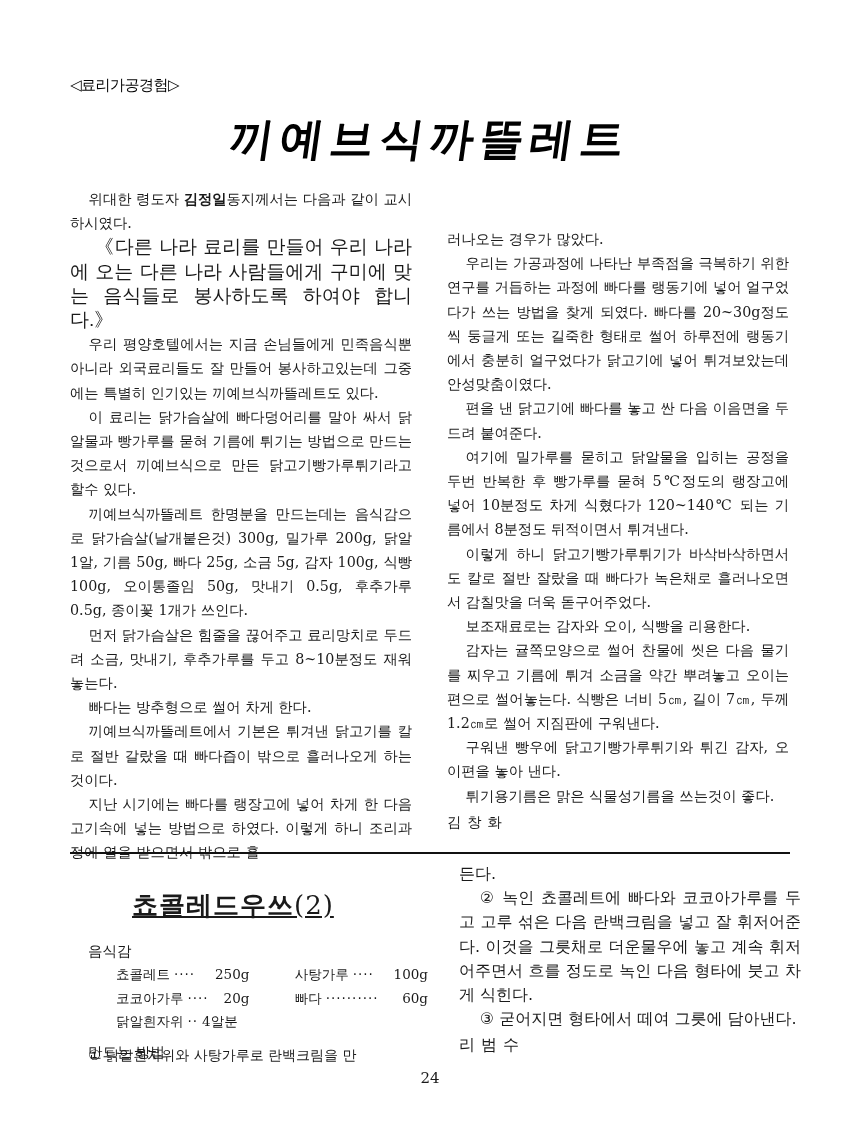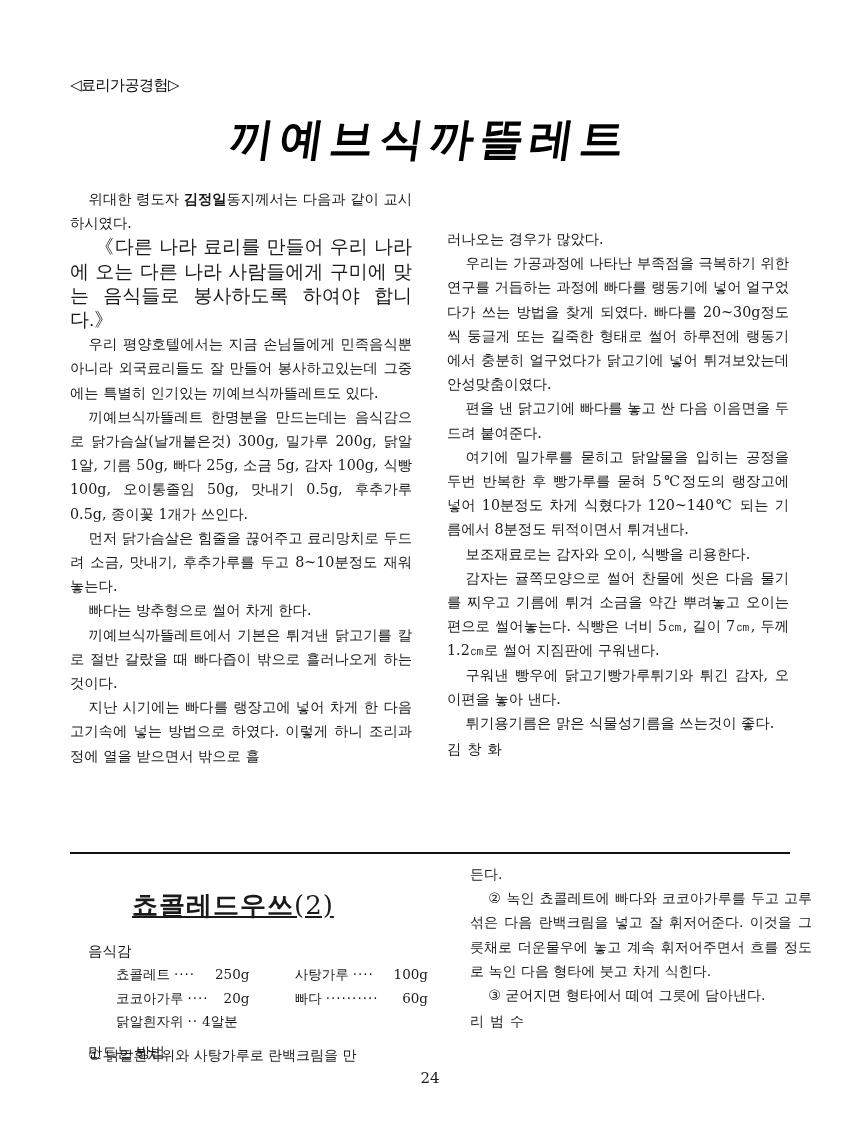--- a/index.html
+++ b/index.html
@@ -23,48 +23,50 @@
                font-weight: bold; font-size: 26px; letter-spacing: 1px; text-decoration: underline; }
   .sub-title .num { font-family: "DejaVu Serif", serif; font-weight: normal; }
   .ing { position: absolute; left: 88px; top: 932px; width: 340px; font-size: 13.5px; line-height: 23.3px;
          font-family: "DejaVu Sans", sans-serif; }
   .ing .row { display: flex; white-space: nowrap; }
   .ing .cell { width: 170px; display: flex; margin-left: 28px; }
   .ing .cell .nm { }
   .ing .cell .dots { flex: 1; padding: 0 4px; letter-spacing: 1px; overflow: hidden; }
   .ing .cell .qty { font-family: "DejaVu Serif", serif; }
   .ing .head { font-size: 14.5px; margin-top: 8px; }
-  .col3 { left: 470px; top: 862px; font-family: "DejaVu Sans", sans-serif; font-size: 14px; }
+  .col3 { left: 459px; top: 862px; font-family: "DejaVu Sans", sans-serif; font-size: 16px; }
   .step1 { position: absolute; left: 70px; top: 1043px; width: 345px; font-size: 14px; line-height: 24px;
            font-family: "DejaVu Sans", sans-serif; text-indent: 1.3em; }
   .page-num { position: absolute; left: 0; width: 860px; text-align: center; top: 1069px; font-size: 15px; }
 </style>
 </head>
 <body>
 
 <div class="section-tag">◁료리가공경험▷</div>
 
 <div class="main-title">끼예브식까뜰레트</div>
 
 <div class="col col1">
   <p class="ind"><span>위대한 령도자 </span><span class="b">김정일</span><span>동지께서는 다음과 같이 교시하시였다.</span></p>
   <p class="ind quote">《다른 나라 료리를 만들어 우리 나라에 오는 다른 나라 사람들에게 구미에 맞는 음식들로 봉사하도록 하여야 합니다.》</p>
   <p class="ind">우리 평양호텔에서는 지금 손님들에게 민족음식뿐 아니라 외국료리들도 잘 만들어 봉사하고있는데 그중에는 특별히 인기있는 끼예브식까뜰레트도 있다.</p>
+  <p class="ind">이 료리는 닭가슴살에 빠다덩어리를 말아 싸서 닭알물과 빵가루를 묻혀 기름에 튀기는 방법으로 만드는것으로서 끼예브식으로 만든 닭고기빵가루튀기라고 할수 있다.</p>
   <p class="ind">끼예브식까뜰레트 한명분을 만드는데는 음식감으로 닭가슴살(날개붙은것) 300g, 밀가루 200g, 닭알 1알, 기름 50g, 빠다 25g, 소금 5g, 감자 100g, 식빵 100g, 오이통졸임 50g, 맛내기 0.5g, 후추가루 0.5g, 종이꽃 1개가 쓰인다.</p>
   <p class="ind">먼저 닭가슴살은 힘줄을 끊어주고 료리망치로 두드려 소금, 맛내기, 후추가루를 두고 8~10분정도 재워놓는다.</p>
   <p class="ind">빠다는 방추형으로 썰어 차게 한다.</p>
   <p class="ind">끼예브식까뜰레트에서 기본은 튀겨낸 닭고기를 칼로 절반 갈랐을 때 빠다즙이 밖으로 흘러나오게 하는것이다.</p>
   <p class="ind">지난 시기에는 빠다를 랭장고에 넣어 차게 한 다음 고기속에 넣는 방법으로 하였다. 이렇게 하니 조리과정에 열을 받으면서 밖으로 흘</p>
 </div>
 
 <div class="col col2">
   <p>러나오는 경우가 많았다.</p>
   <p class="ind">우리는 가공과정에 나타난 부족점을 극복하기 위한 연구를 거듭하는 과정에 빠다를 랭동기에 넣어 얼구었다가 쓰는 방법을 찾게 되였다. 빠다를 20~30g정도씩 둥글게 또는 길죽한 형태로 썰어 하루전에 랭동기에서 충분히 얼구었다가 닭고기에 넣어 튀겨보았는데 안성맞춤이였다.</p>
   <p class="ind">편을 낸 닭고기에 빠다를 놓고 싼 다음 이음면을 두드려 붙여준다.</p>
   <p class="ind">여기에 밀가루를 묻히고 닭알물을 입히는 공정을 두번 반복한 후 빵가루를 묻혀 5℃정도의 랭장고에 넣어 10분정도 차게 식혔다가 120~140℃ 되는 기름에서 8분정도 뒤적이면서 튀겨낸다.</p>
+  <p class="ind">이렇게 하니 닭고기빵가루튀기가 바삭바삭하면서도 칼로 절반 잘랐을 때 빠다가 녹은채로 흘러나오면서 감칠맛을 더욱 돋구어주었다.</p>
   <p class="ind">보조재료로는 감자와 오이, 식빵을 리용한다.</p>
   <p class="ind">감자는 귤쪽모양으로 썰어 찬물에 씻은 다음 물기를 찌우고 기름에 튀겨 소금을 약간 뿌려놓고 오이는 편으로 썰어놓는다. 식빵은 너비 5㎝, 길이 7㎝, 두께 1.2㎝로 썰어 지짐판에 구워낸다.</p>
   <p class="ind">구워낸 빵우에 닭고기빵가루튀기와 튀긴 감자, 오이편을 놓아 낸다.</p>
   <p class="ind">튀기용기름은 맑은 식물성기름을 쓰는것이 좋다.</p>
   <p class="author">김창화</p>
 </div>
 
 <div class="divider"></div>
 
 <div class="sub-title"><span>쵸콜레드우쓰</span><span class="num">(2)</span></div>

